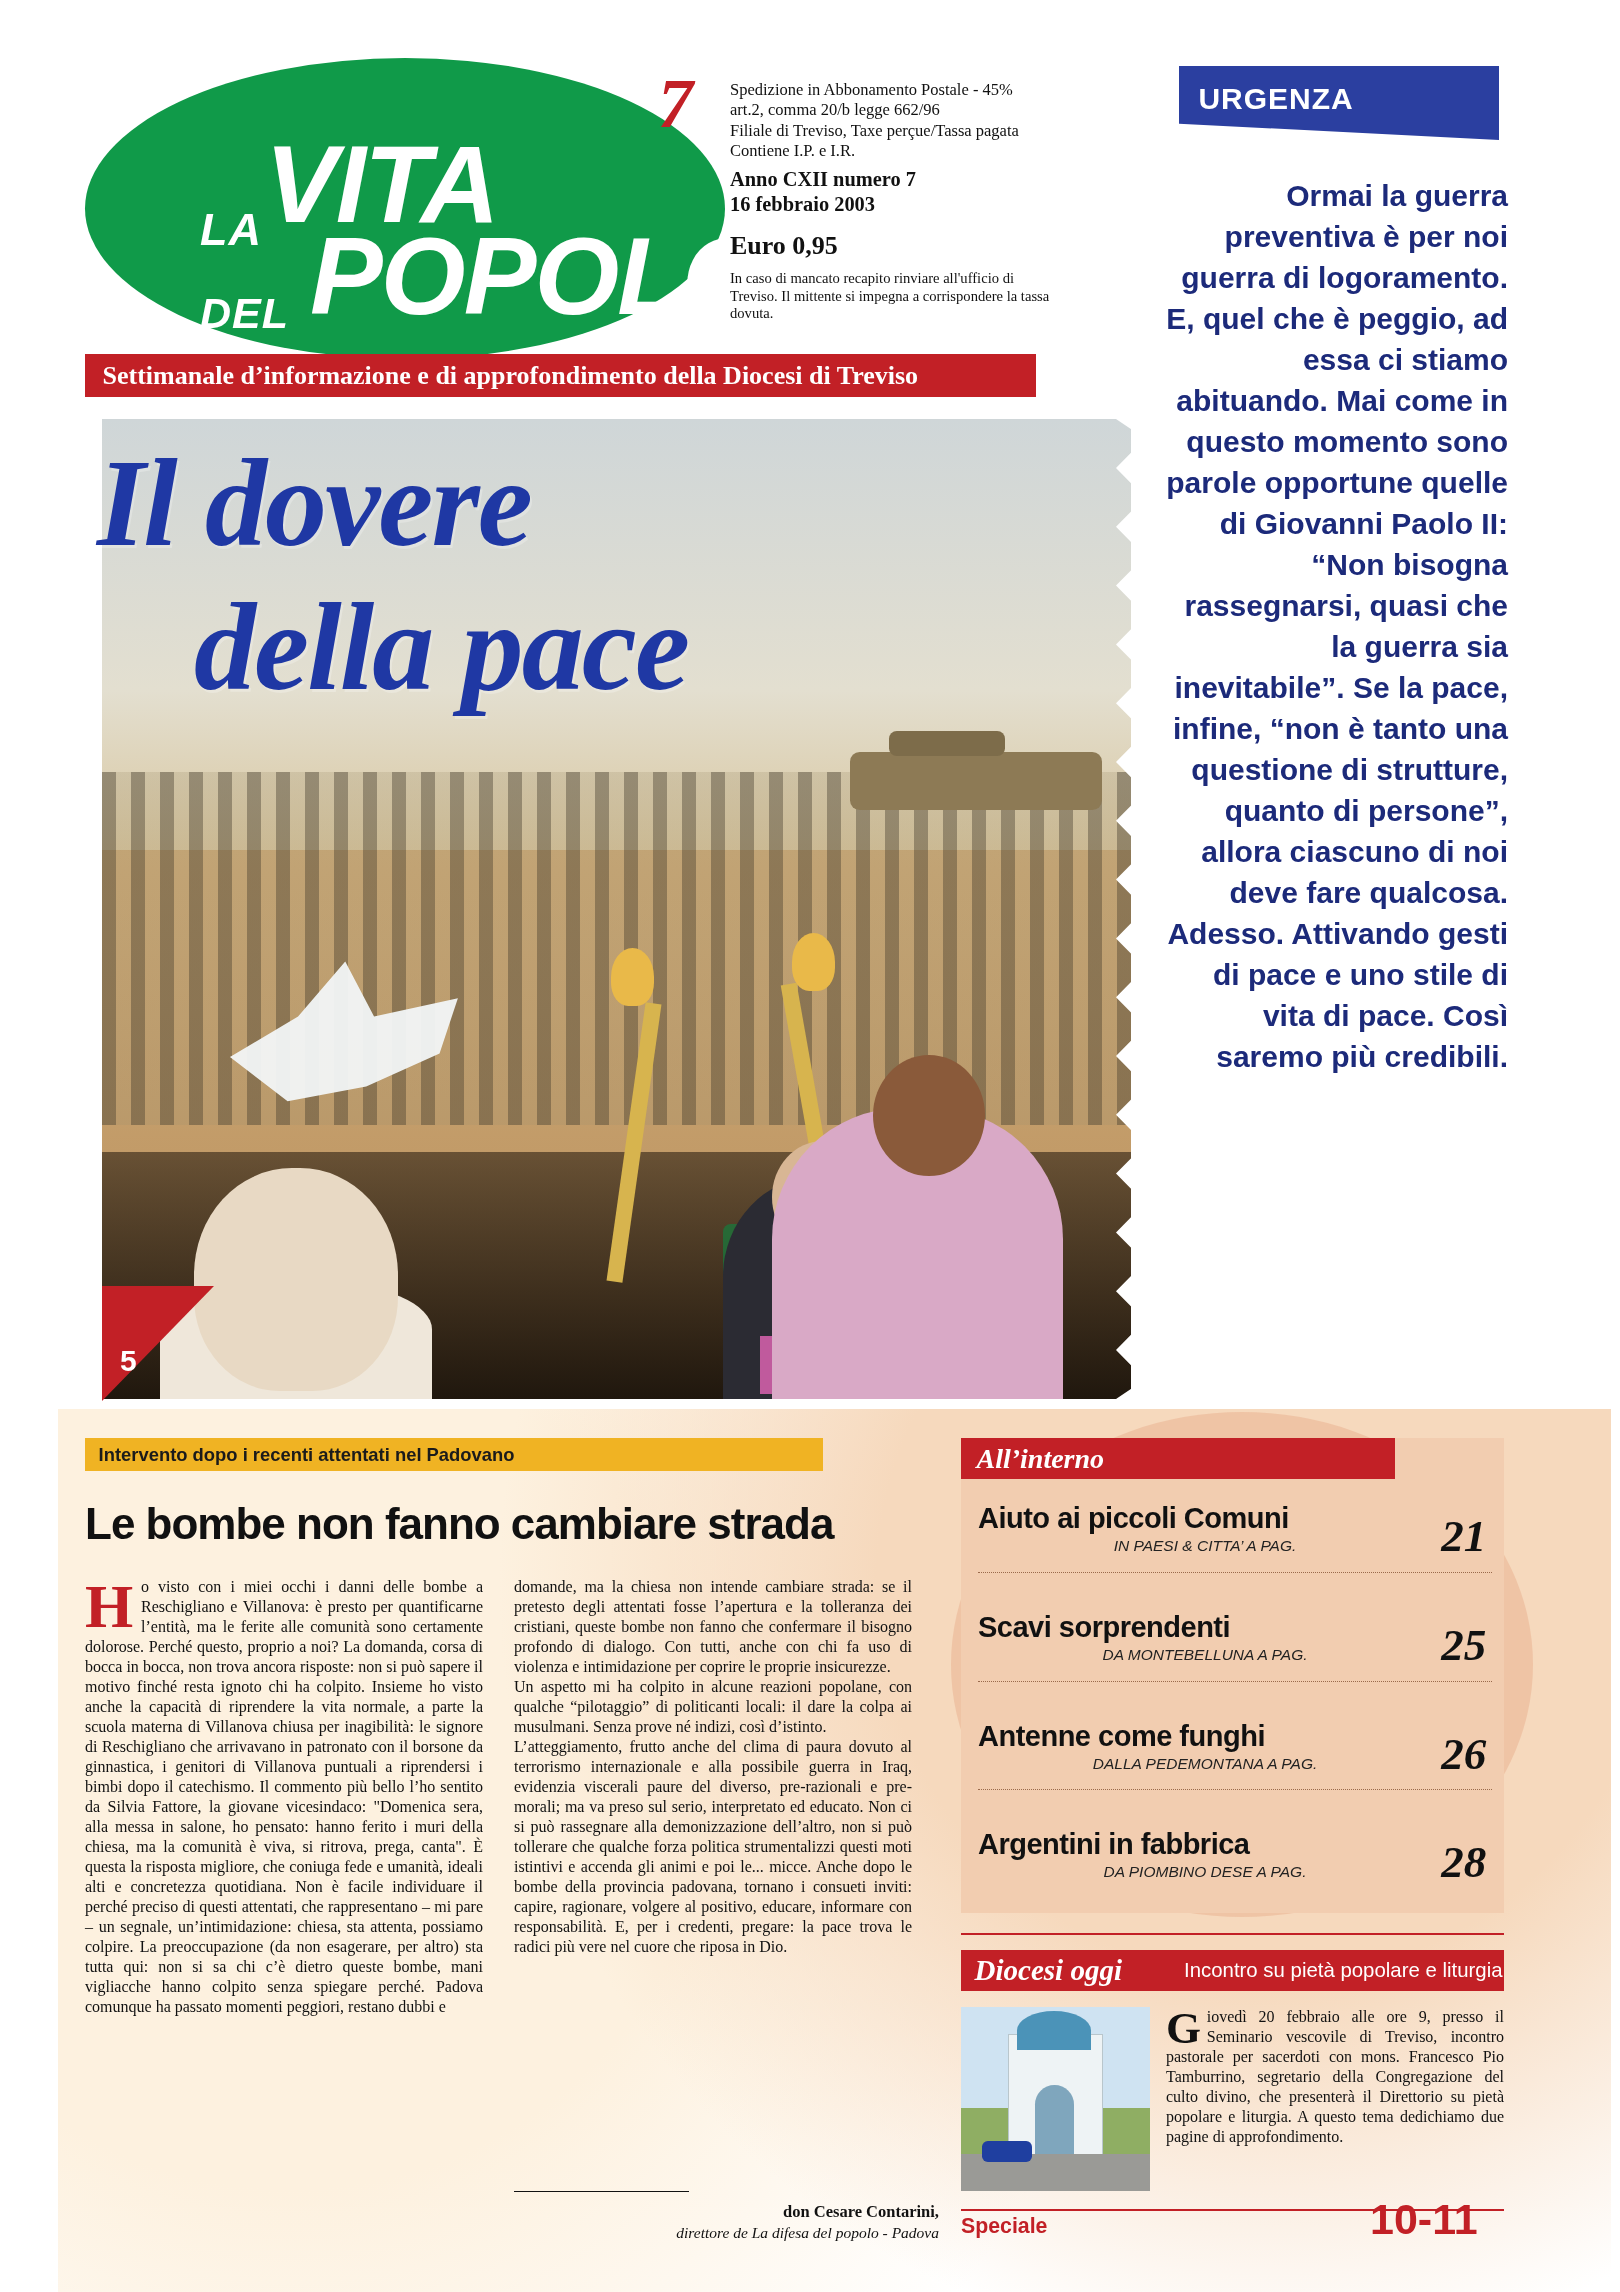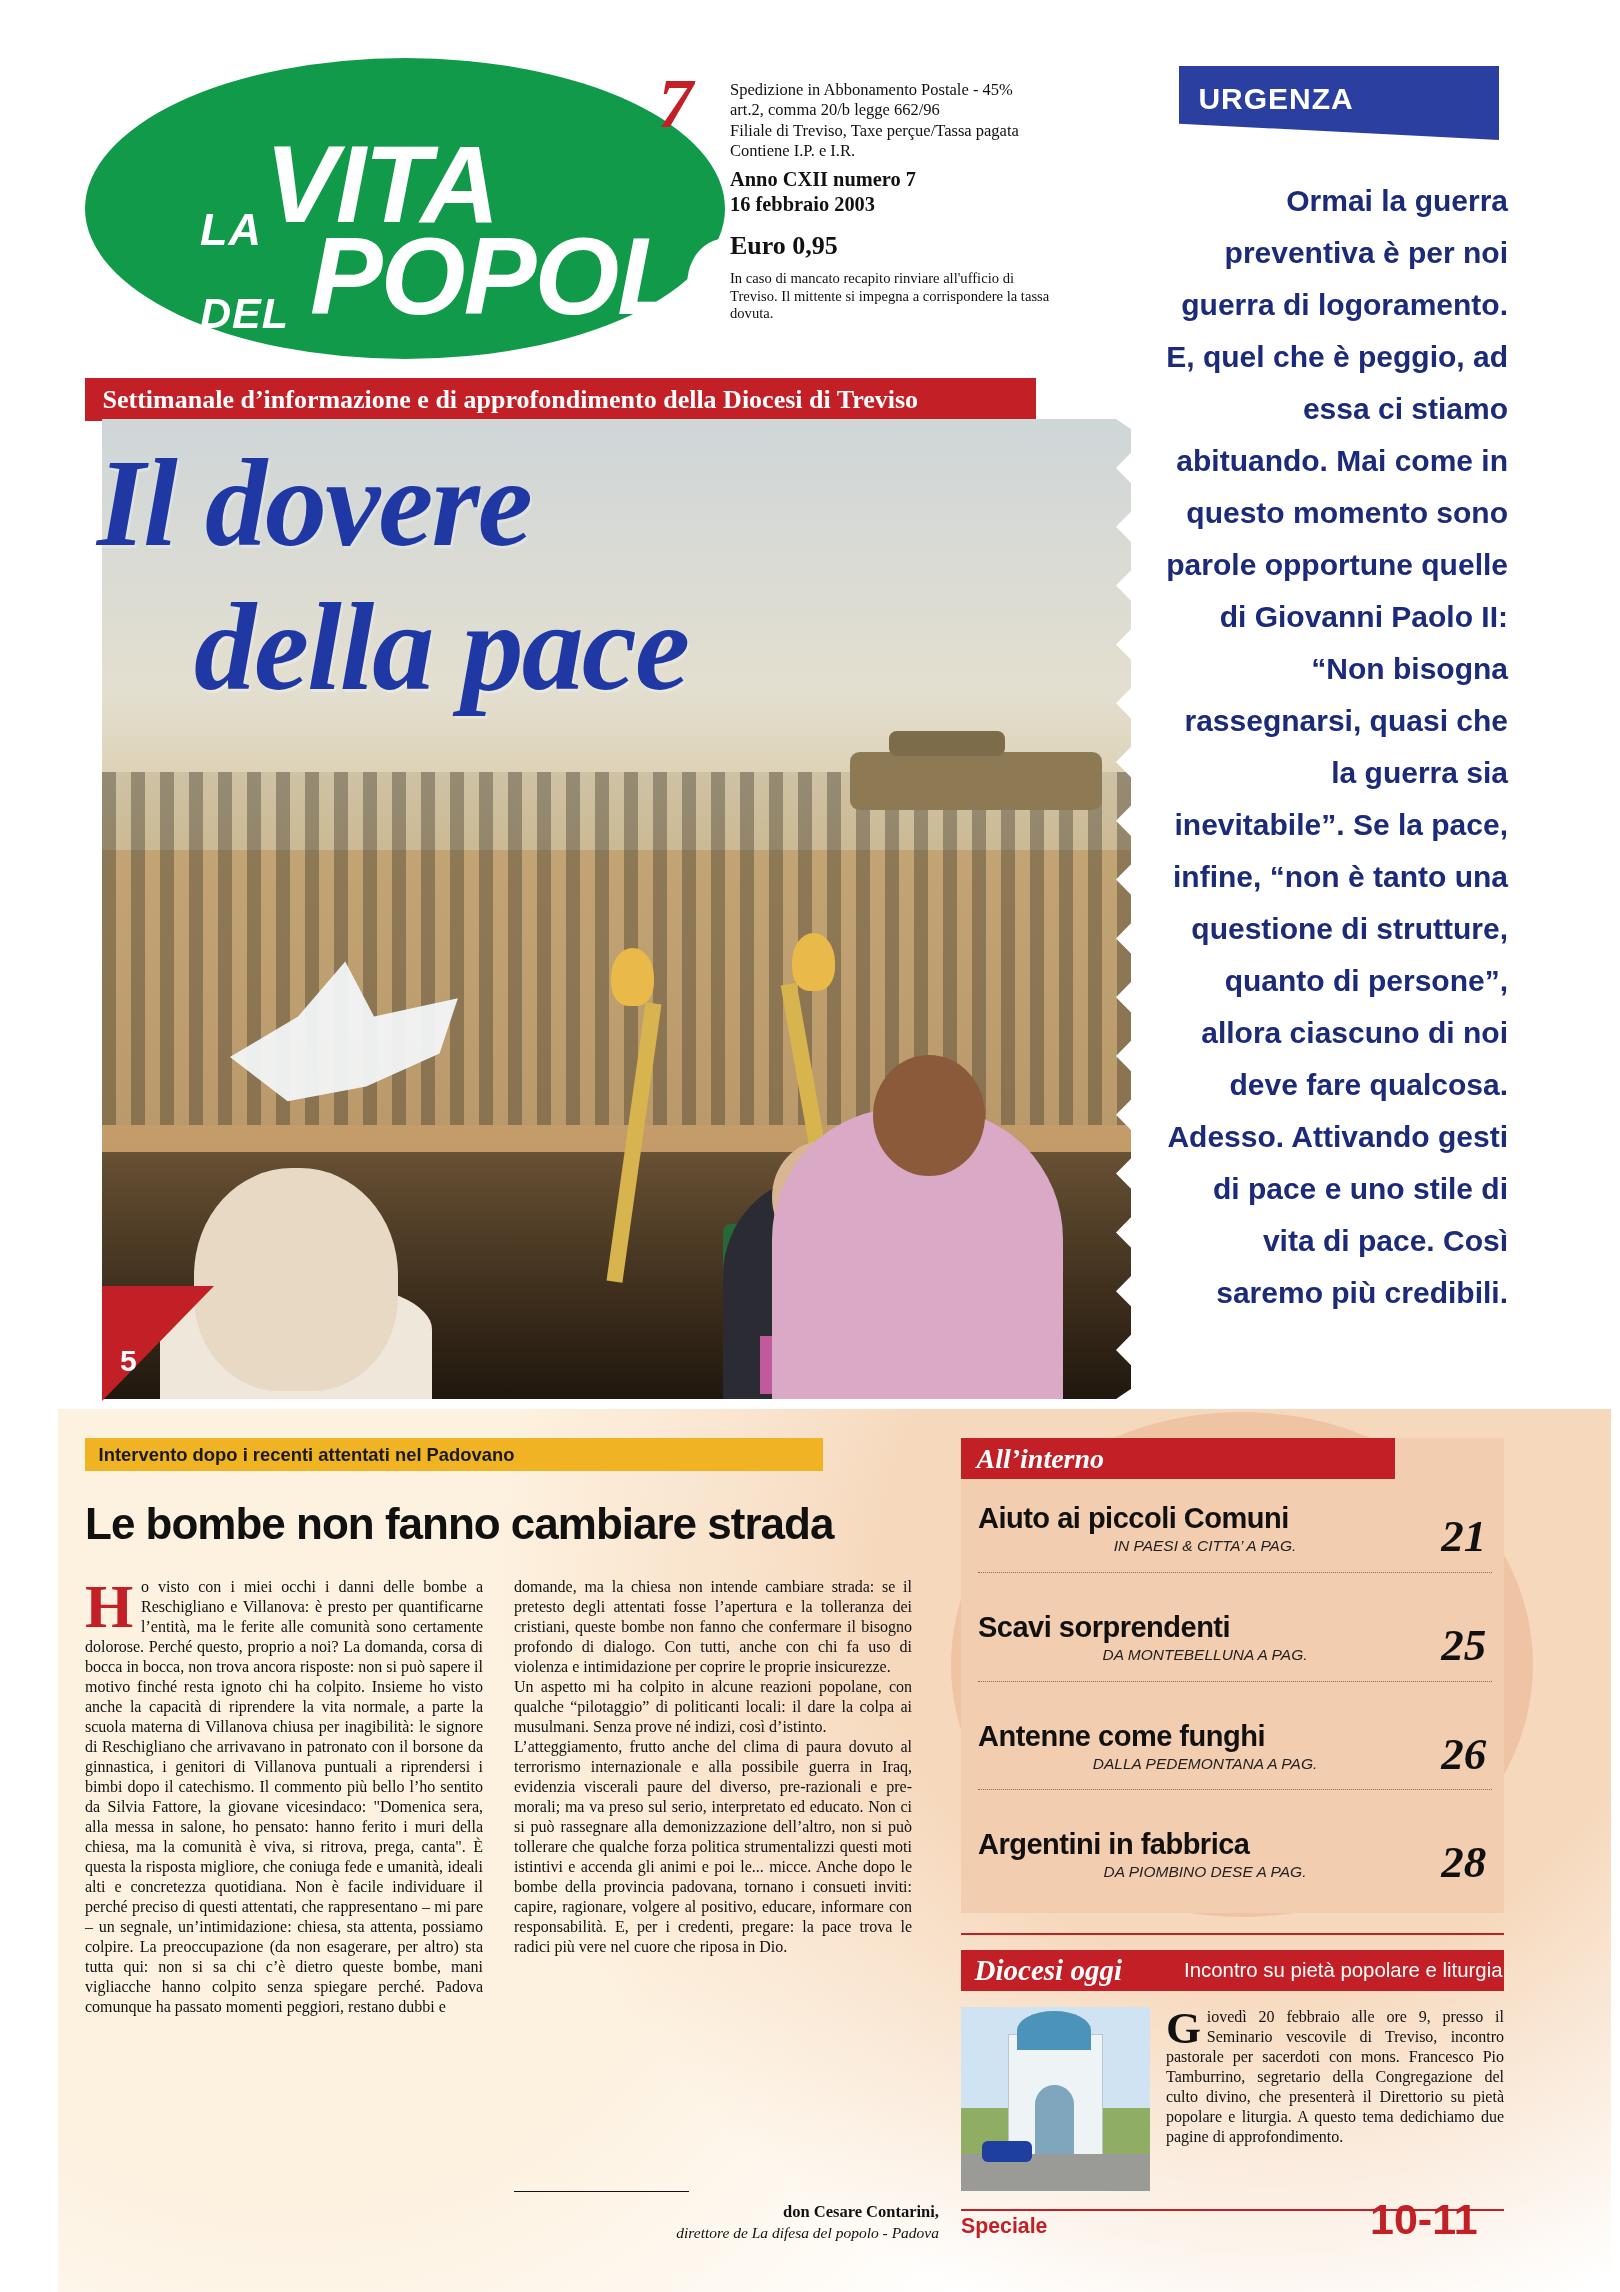--- a/index.html
+++ b/index.html
@@ -14,29 +14,29 @@
   .logo-del{position:absolute;left:115px;top:231px;color:#fff;font-family:"Liberation Sans",sans-serif;font-weight:bold;font-style:italic;font-size:43px;letter-spacing:1px;}
   .logo-popolo{position:absolute;left:225px;top:170px;color:#fff;font-family:"Liberation Sans",sans-serif;font-weight:bold;font-style:italic;font-size:109px;letter-spacing:-1.9px;line-height:97px;}
 
   .issue-number{position:absolute;left:658px;top:70px;color:#c22026;font-family:"Liberation Serif",serif;font-weight:bold;font-style:italic;font-size:70px;line-height:68px;}
 
   .colophon{position:absolute;left:730px;top:80px;width:311px;font-size:16.5px;line-height:20.4px;color:#111;}
   .colophon .big{font-weight:bold;font-size:20.4px;line-height:25px;display:block;margin-top:5.8px;}
   .price{position:absolute;left:730px;top:231px;font-weight:bold;font-size:26px;color:#111;}
   .retmsg{position:absolute;left:730px;top:270px;width:320px;font-size:14.6px;line-height:17.5px;color:#111;}
 
-  .strapline{position:absolute;left:85px;top:354px;width:951px;height:43px;background:#c22026;margin-top:24px;}
+  .strapline{position:absolute;left:85px;top:354px;width:951px;height:43px;background:#c22026;}
   .strapline span{position:absolute;left:17.5px;top:6.8px;color:#fff;font-family:"Liberation Serif",serif;font-size:26px;font-weight:bold;}
 
   
   .urgenza-flag{position:absolute;left:1179px;top:66px;width:320px;height:74px;background:#2b3fa0;
     clip-path:polygon(0 0,100% 0,100% 100%,0 78%);}
   .urgenza-flag span{position:absolute;left:19.4px;top:15.5px;color:#fff;font-family:"Liberation Sans",sans-serif;font-weight:bold;font-size:30px;letter-spacing:1px;}
   .urgenza-text{position:absolute;left:1164px;top:175px;width:344px;text-align:right;color:#1c2a7a;
-    font-family:"Liberation Sans",sans-serif;font-weight:bold;font-size:30px;line-height:52px;}
+    font-family:"Liberation Sans",sans-serif;font-weight:bold;font-size:30px;line-height:41px;}
 
   
   .hero{position:absolute;left:102px;top:419px;width:1029px;height:980px;overflow:hidden;background:#caa06a;}
   .hero-sky{position:absolute;left:0;top:0;width:100%;height:46%;background:linear-gradient(#cfd6d8,#e3dfd0 60%,#d8c49a);}
   .hero-ground{position:absolute;left:0;top:44%;width:100%;height:56%;background:linear-gradient(#cdaa77,#b98f5c);}
   .soldiers{position:absolute;left:0;top:36%;width:100%;height:36%;
      background:repeating-linear-gradient(90deg,rgba(90,80,60,.55) 0 13.6px,rgba(160,145,110,.25) 13.6px 29px);}
   .tank{position:absolute;right:29px;top:34%;width:252px;height:58px;background:#8d7a55;border-radius:9.7px;}
   .tank:before{content:"";position:absolute;left:39px;top:-21.3px;width:116px;height:25px;background:#7d6c4a;border-radius:7.8px;}
   .dove{position:absolute;left:107px;top:524px;width:262px;height:184px;background:#f2f5f7;

